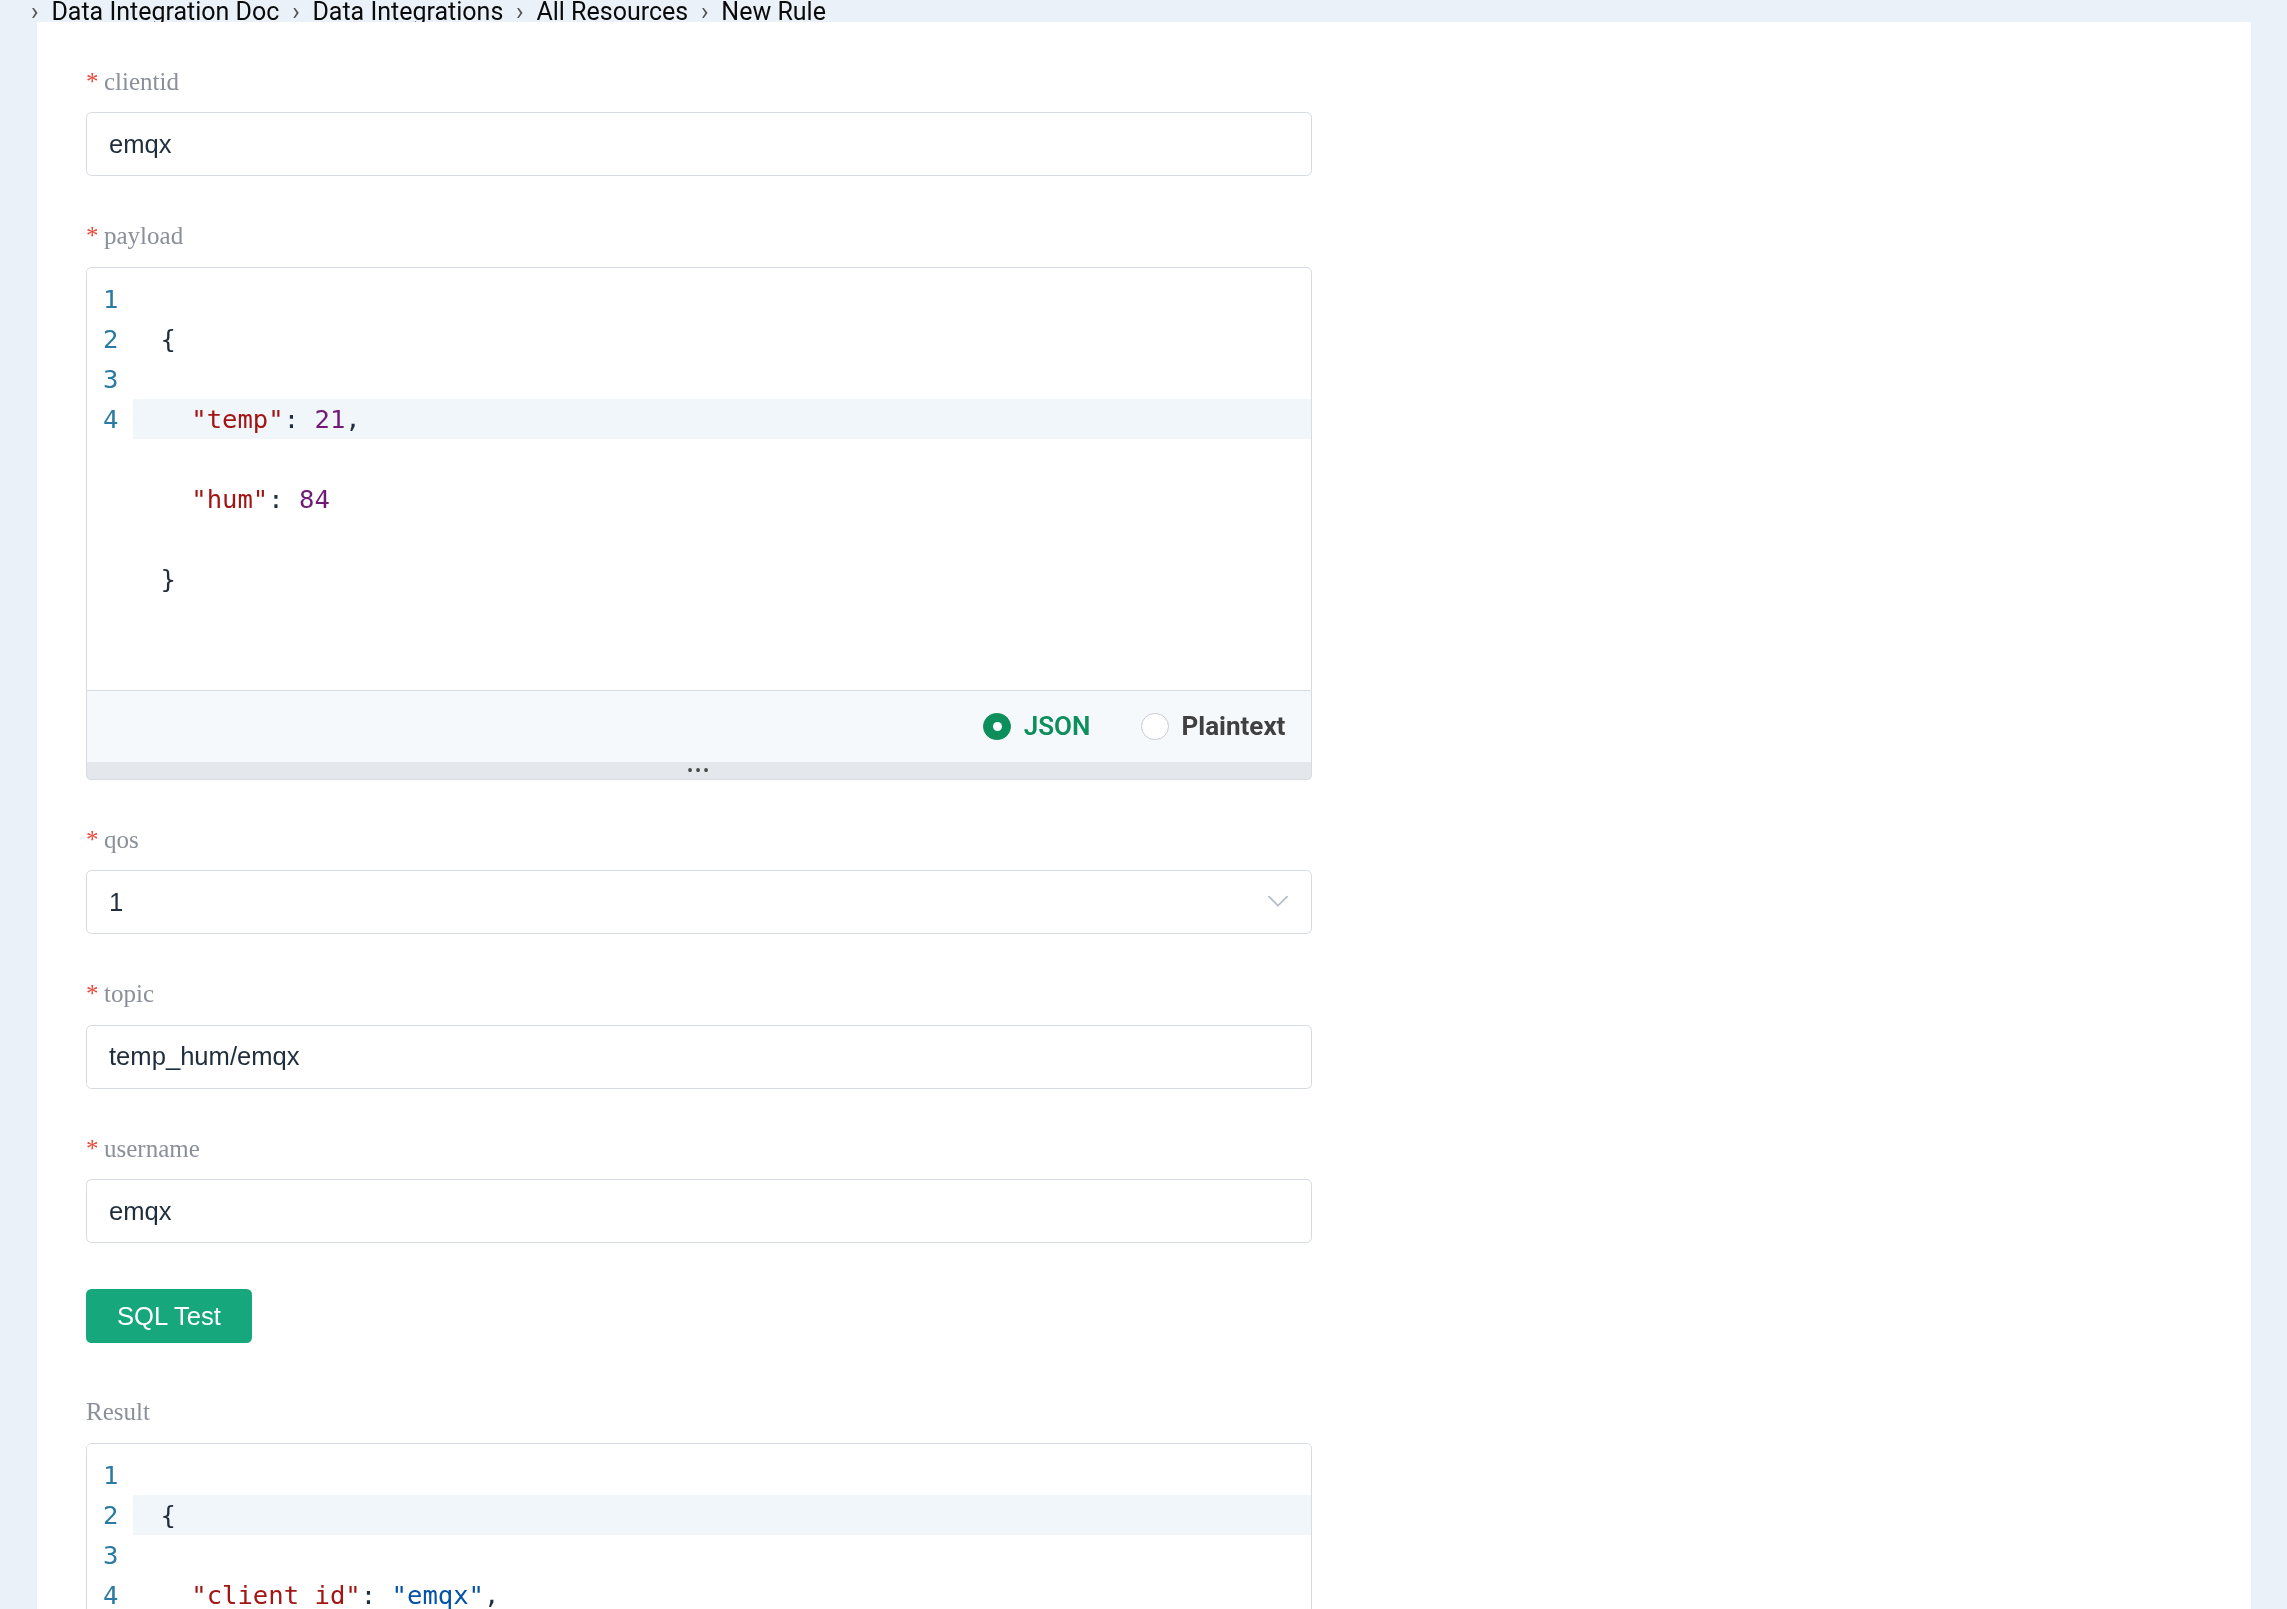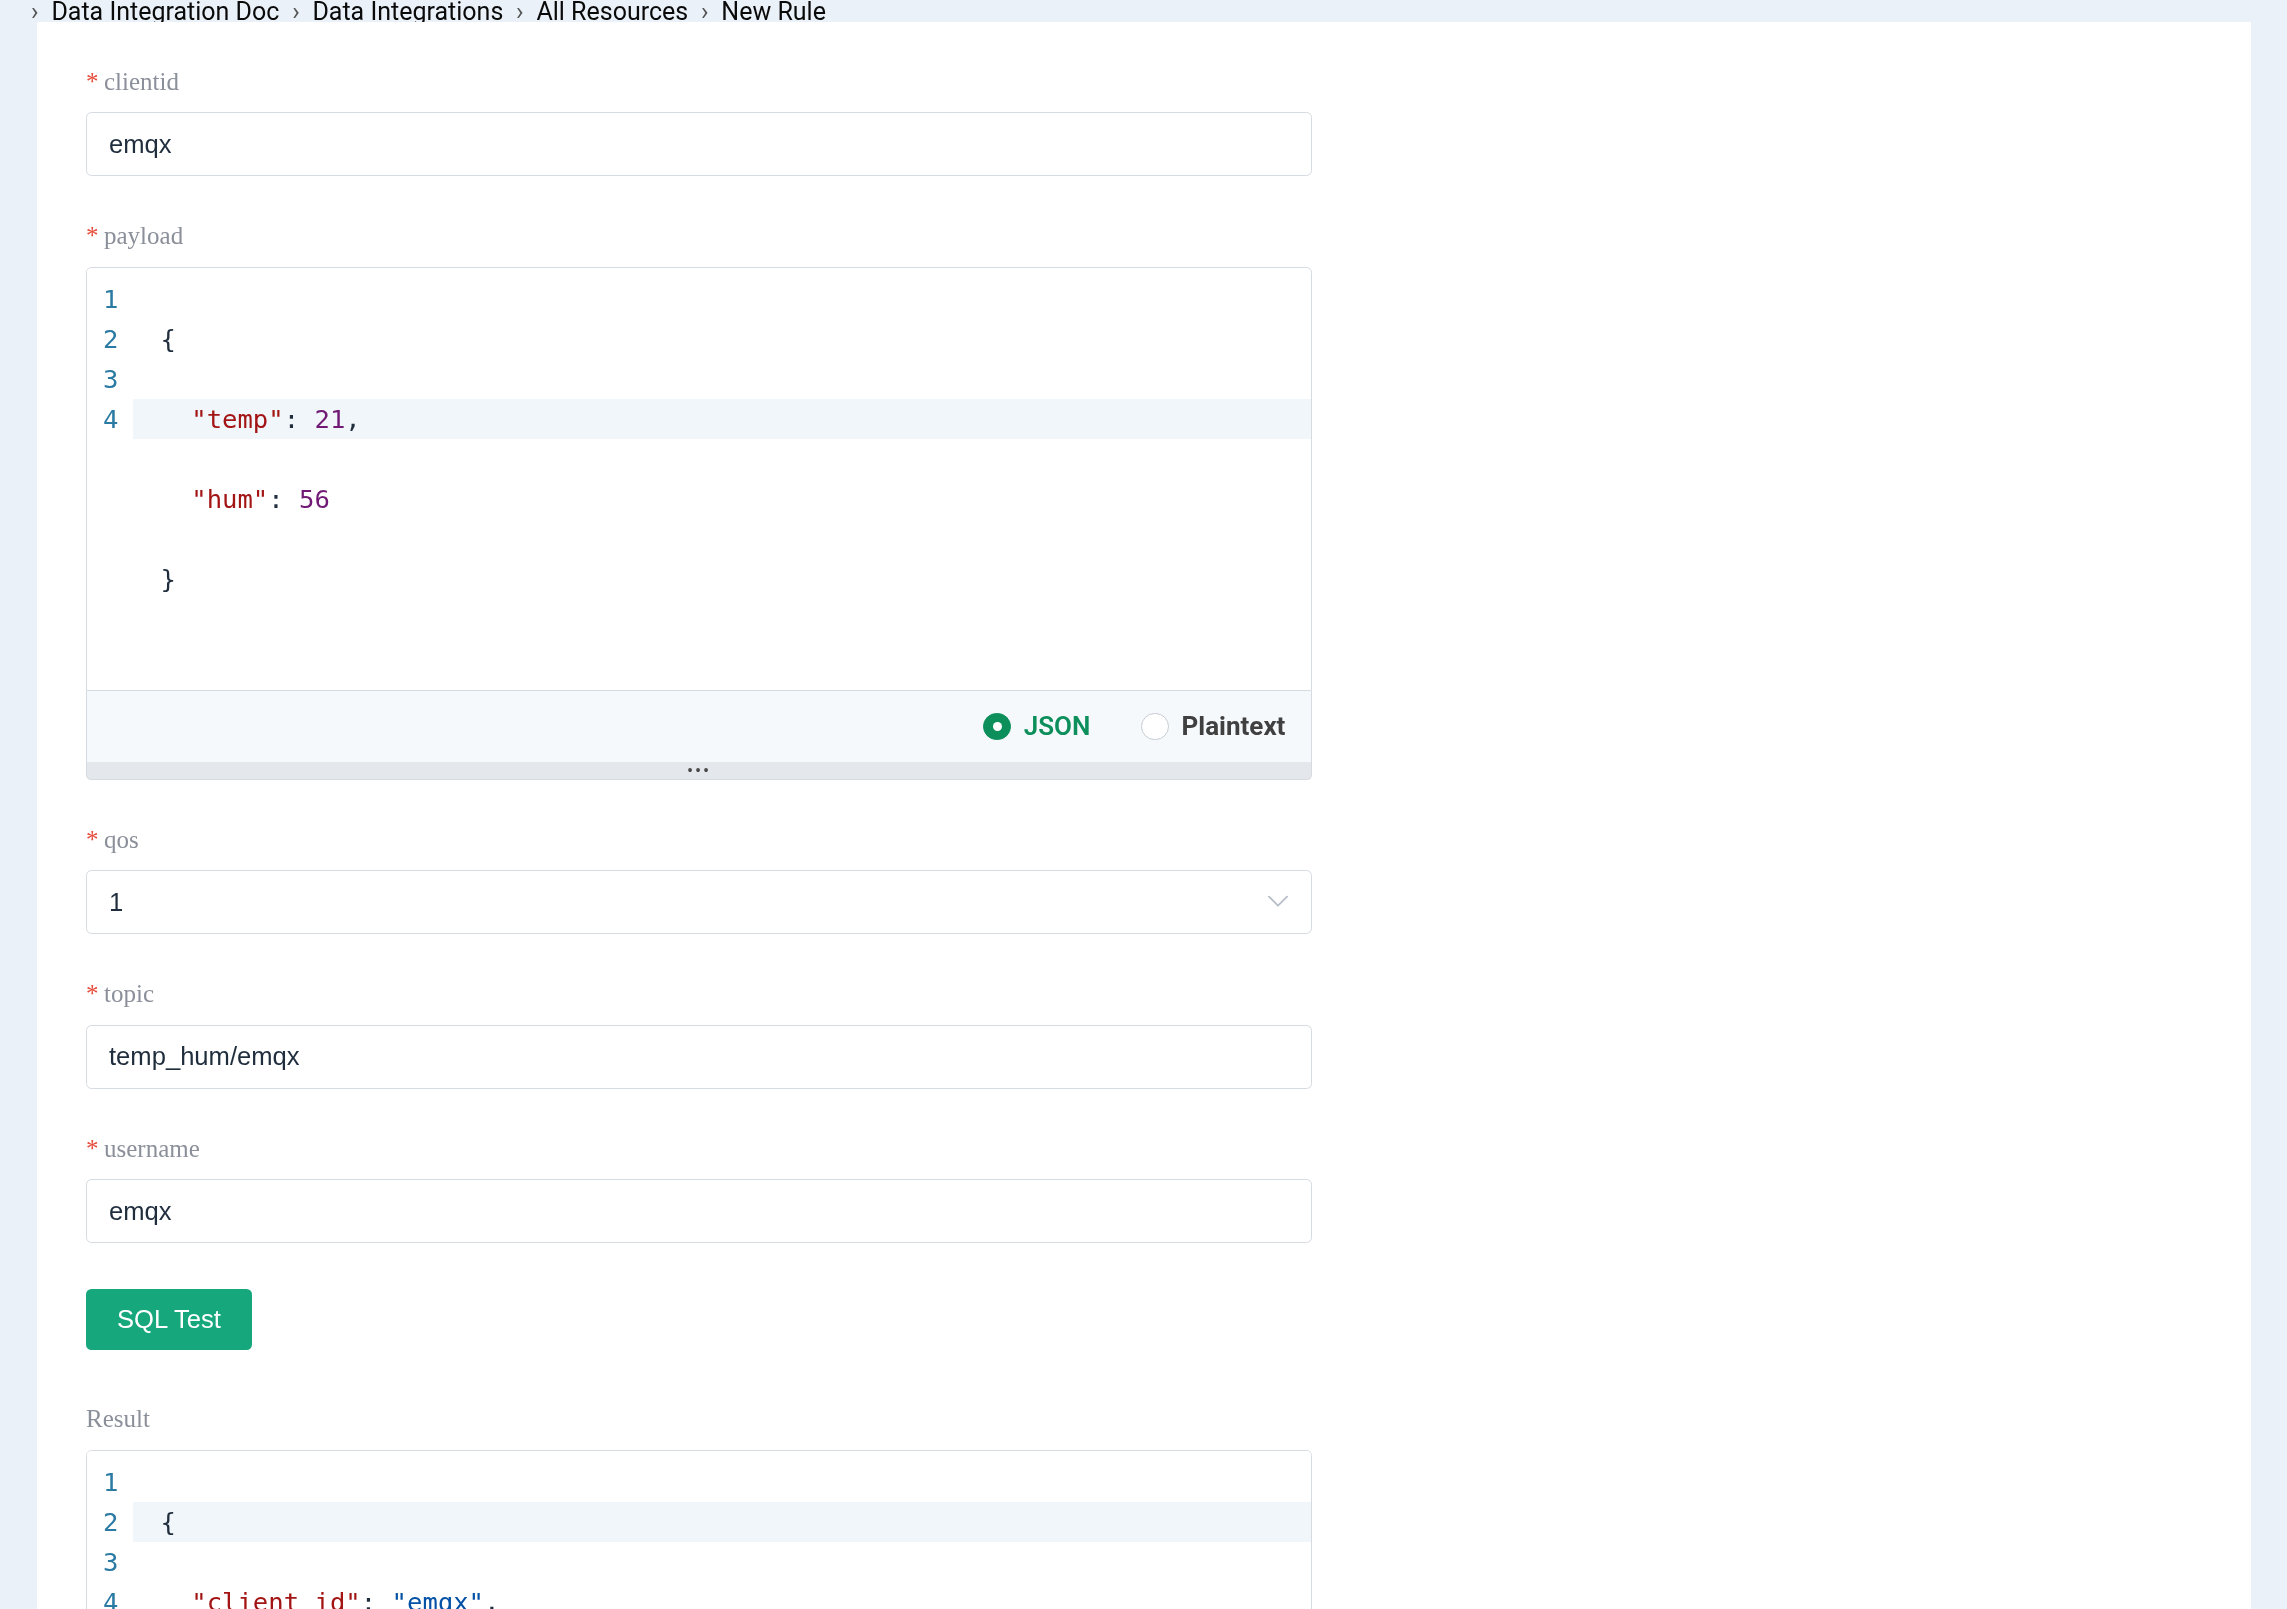--- a/index.html
+++ b/index.html
@@ -151,21 +151,21 @@
     color: #4a4a4a;
     font-size: 18.3px;
     letter-spacing: 1.8px;
   }
 
   .btn-primary {
     background: #16a77c;
     color: #fff;
     border: none;
     border-radius: 5.5px;
-    height: 61px;
+    height: 54px;
     padding: 0 31px;
     font-size: 25.6px;
     font-weight: 500;
     cursor: pointer;
   }
 
   .result-box {
     border: 0.9px solid #d6dbe1;
     border-radius: 5.5px;
     overflow: hidden;
@@ -209,21 +209,21 @@
           <div class="code-body">
             <div class="gutter">
               <div>1</div>
               <div>2</div>
               <div>3</div>
               <div>4</div>
             </div>
             <div class="code-lines">
 <div class="line"><span class="tok-brace">{</span></div>
 <div class="line hl">  <span class="tok-key">"temp"</span><span class="tok-punc">: </span><span class="tok-num">21</span><span class="tok-punc">,</span></div>
-<div class="line">  <span class="tok-key">"hum"</span><span class="tok-punc">: </span><span class="tok-num">56</span></div>
+<div class="line">  <span class="tok-key">"hum"</span><span class="tok-punc">: </span><span class="tok-num">84</span></div>
 <div class="line"><span class="tok-brace">}</span></div>
             </div>
           </div>
         </div>
         <div class="format-bar">
           <div class="radio-opt selected">
             <span class="radio-circle"></span>
             <span class="rlabel">JSON</span>
           </div>
           <div class="radio-opt">

